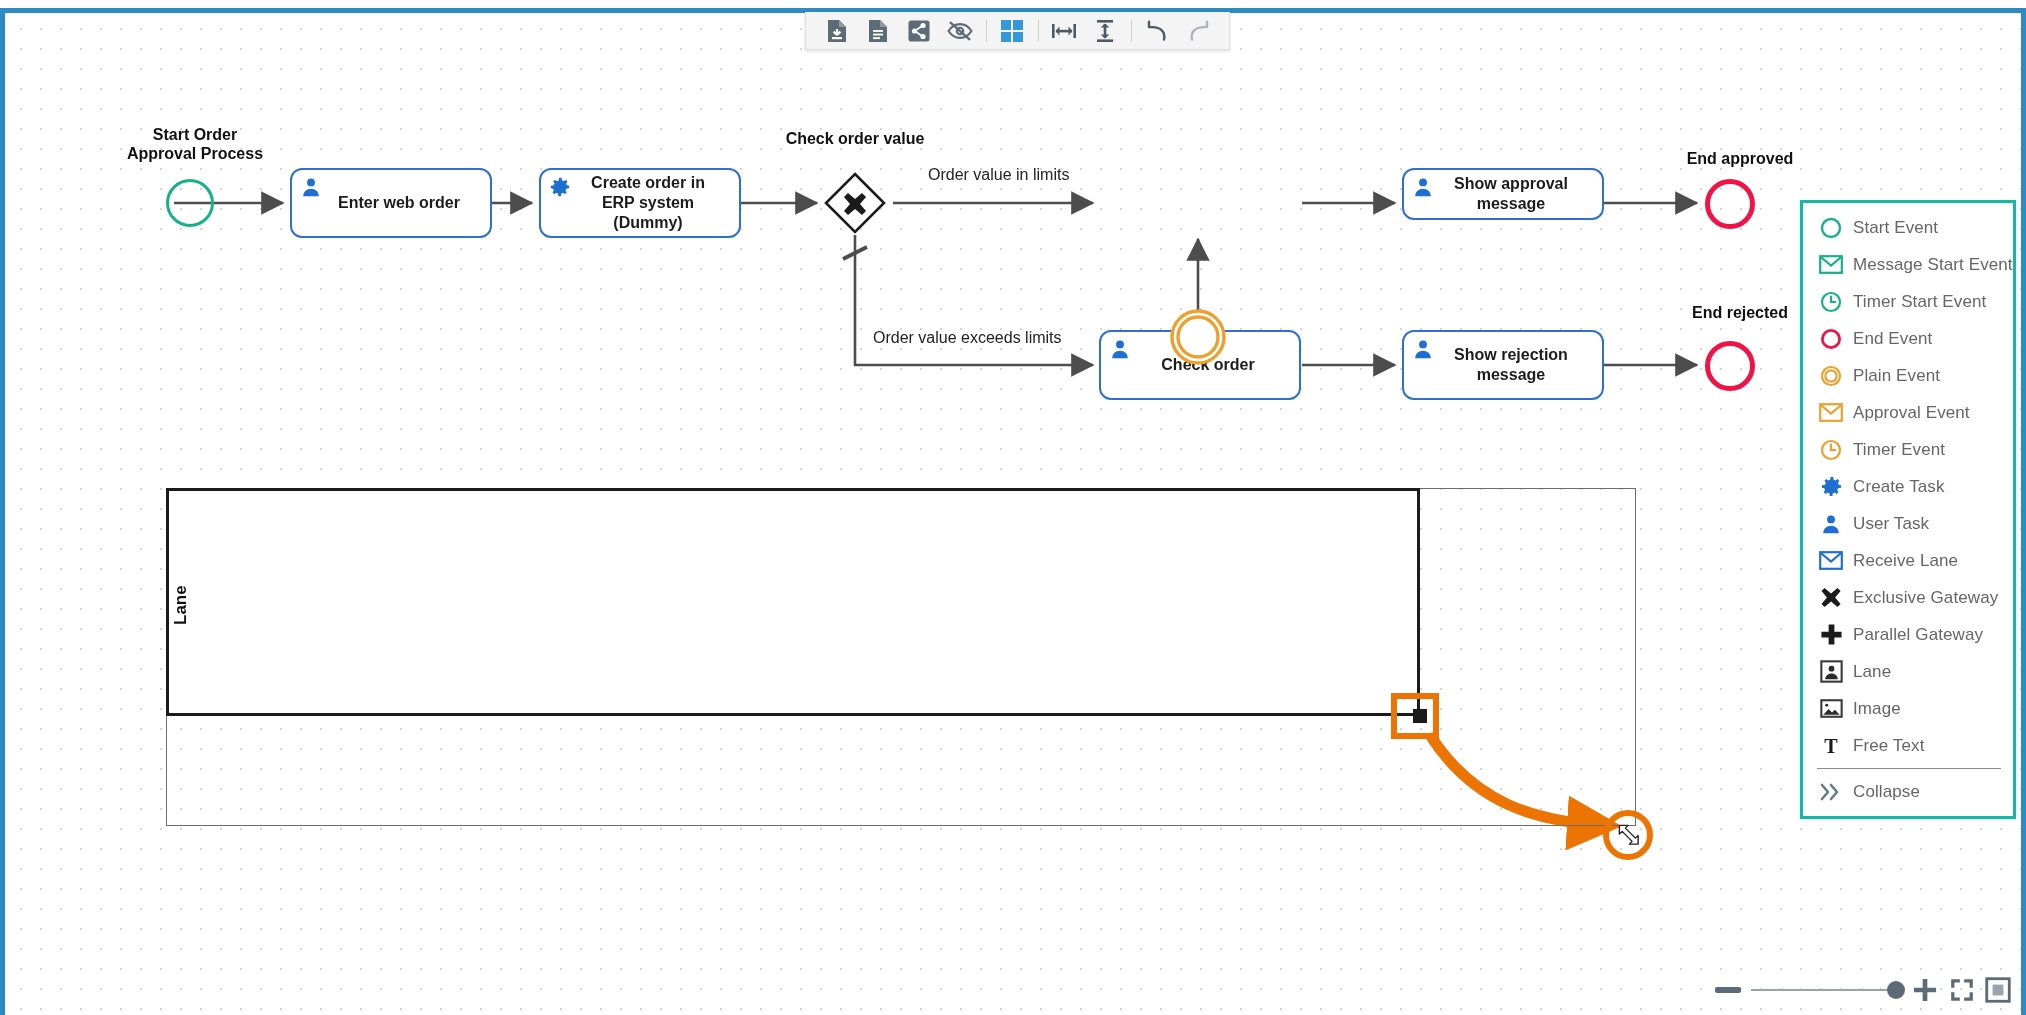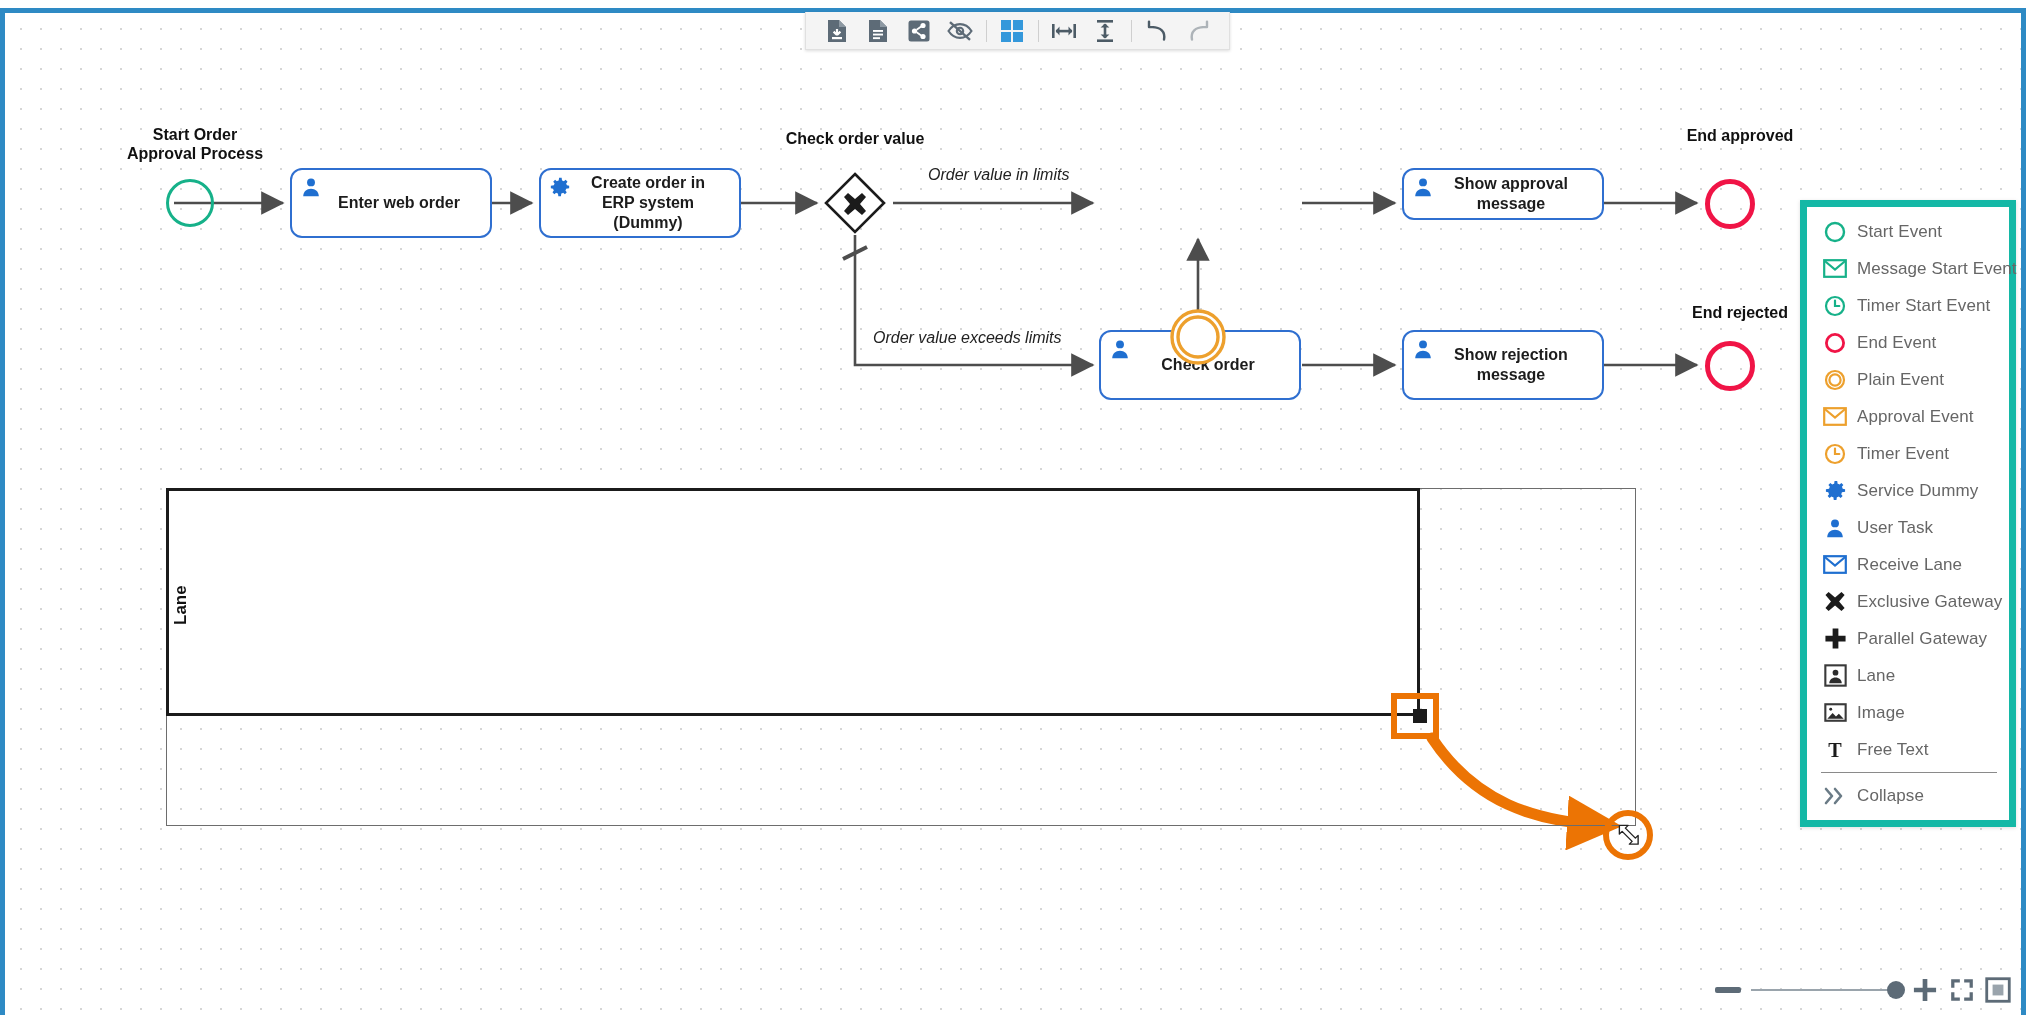--- a/index.html
+++ b/index.html
@@ -26,21 +26,21 @@
     background:#f4f4f4;border:1px solid #e0e0e0;border-top:none;
     display:flex;align-items:center;gap:0px;padding:0 10px;box-sizing:border-box;
     box-shadow:0 1px 3px rgba(0,0,0,.14);
   }
   .tbtn{width:42px;height:34px;display:flex;align-items:center;justify-content:center;cursor:pointer;}
   .tsep{width:1px;height:22px;background:#cfcfcf;margin:0 5px;}
 
   
   #palette{
     position:absolute;left:1795px;top:187px;width:216px;
-    background:#ffffff;border:7px solid #14b8a6;
+    background:#ffffff;border:3px solid #14b8a6;
     box-shadow:0 1px 4px rgba(0,0,0,.13);
     padding:6px 0 6px 0;box-sizing:border-box;
   }
   .pitem{display:flex;align-items:center;height:37px;padding-left:14px;cursor:pointer;}
   .picon{width:28px;height:26px;display:flex;align-items:center;justify-content:center;flex:0 0 28px;}
   .plabel{font-size:17px;color:#666;margin-left:8px;letter-spacing:.1px;white-space:nowrap;}
   .pdivider{height:1px;background:#8a8a8a;margin:4px 12px 4px 14px;}
 
   
   .node{position:absolute;}
@@ -53,21 +53,21 @@
   .task .tasklabel{padding:0 14px 0 30px;}
   .taskicon{position:absolute;left:8px;top:6px;width:22px;height:22px;}
 
   .ev{position:absolute;border-radius:50%;box-sizing:border-box;background:transparent;}
   .ev-start{border:3.5px solid #16b189;}
   .ev-end{border:5px solid #f01446;}
 
   .gw{position:absolute;width:62px;height:62px;}
 
   .nlabel{position:absolute;font-size:16px;font-weight:bold;color:#111;text-align:center;line-height:1.2;white-space:pre;}
-  .flabel{position:absolute;font-size:16px;font-style:italic;color:#222;white-space:nowrap;}
+  .flabel{position:absolute;font-size:16px;color:#222;white-space:nowrap;}
 
   .lane{position:absolute;box-sizing:border-box;border:3px solid #1b1b1b;background:#fff;}
   .lane-title{position:absolute;font-size:17px;font-weight:bold;color:#111;
     transform:rotate(-90deg);transform-origin:left bottom;white-space:nowrap;}
   .ghost{position:absolute;box-sizing:border-box;border:1.6px solid #6d6d6d;background:transparent;}
 
   .handle{position:absolute;width:14px;height:14px;background:#1b1b1b;}
   .hl-box{position:absolute;box-sizing:border-box;border:6px solid #ec7404;}
   .hl-circle{position:absolute;box-sizing:border-box;border:6px solid #ec7404;border-radius:50%;}
 
@@ -154,21 +154,21 @@
 
     <div class="task" style="left:1397px;top:155px;width:202px;height:52px;">
       <svg class="taskicon" viewBox="0 0 24 24">
         <circle cx="12" cy="7" r="4.3" fill="#1f6fd0"></circle>
         <path d="M3.5 22c0-5 3.8-8.2 8.5-8.2S20.5 17 20.5 22z" fill="#1f6fd0"></path>
       </svg>
       <span class="tasklabel" style="white-space:pre-line">Show approval
 message</span>
     </div>
 
-    <div class="nlabel" style="left:1645px;top:113px;width:180px;">End approved</div>
+    <div class="nlabel" style="left:1645px;top:136px;width:180px;">End approved</div>
     <div class="ev ev-end" style="left:1700px;top:166px;width:50px;height:50px;"></div>
 
     <div class="task" style="left:1094px;top:317px;width:202px;height:70px;">
       <svg class="taskicon" viewBox="0 0 24 24">
         <circle cx="12" cy="7" r="4.3" fill="#1f6fd0"></circle>
         <path d="M3.5 22c0-5 3.8-8.2 8.5-8.2S20.5 17 20.5 22z" fill="#1f6fd0"></path>
       </svg>
       <span class="tasklabel">Check order</span>
     </div>
 
@@ -347,21 +347,21 @@
       </span>
       <span class="plabel">Timer Event</span>
     </div>
 
     <div class="pitem">
       <span class="picon">
         <svg width="23" height="23" viewBox="0 0 24 24">
           <path fill="#1f6fd0" d="M12 8.3a3.7 3.7 0 100 7.4 3.7 3.7 0 000-7.4zm10 5.1v-2.8l-2.5-.4a7.7 7.7 0 00-.8-2l1.5-2-2-2-2 1.5a7.7 7.7 0 00-2-.8L13.8 2h-2.8l-.4 2.9a7.7 7.7 0 00-2 .8l-2-1.5-2 2 1.5 2a7.7 7.7 0 00-.8 2L2 10.6v2.8l2.5.4c.2.7.4 1.4.8 2l-1.5 2 2 2 2-1.5c.6.4 1.3.6 2 .8l.4 2.9h2.8l.4-2.9c.7-.2 1.4-.4 2-.8l2 1.5 2-2-1.5-2c.4-.6.6-1.3.8-2z"></path>
         </svg>
       </span>
-      <span class="plabel">Service Dummy</span>
+      <span class="plabel">Create Task</span>
     </div>
 
     <div class="pitem">
       <span class="picon">
         <svg width="22" height="22" viewBox="0 0 24 24">
           <circle cx="12" cy="7" r="4.3" fill="#1f6fd0"></circle>
           <path d="M3.5 22c0-5 3.8-8.2 8.5-8.2S20.5 17 20.5 22z" fill="#1f6fd0"></path>
         </svg>
       </span>
       <span class="plabel">User Task</span>

